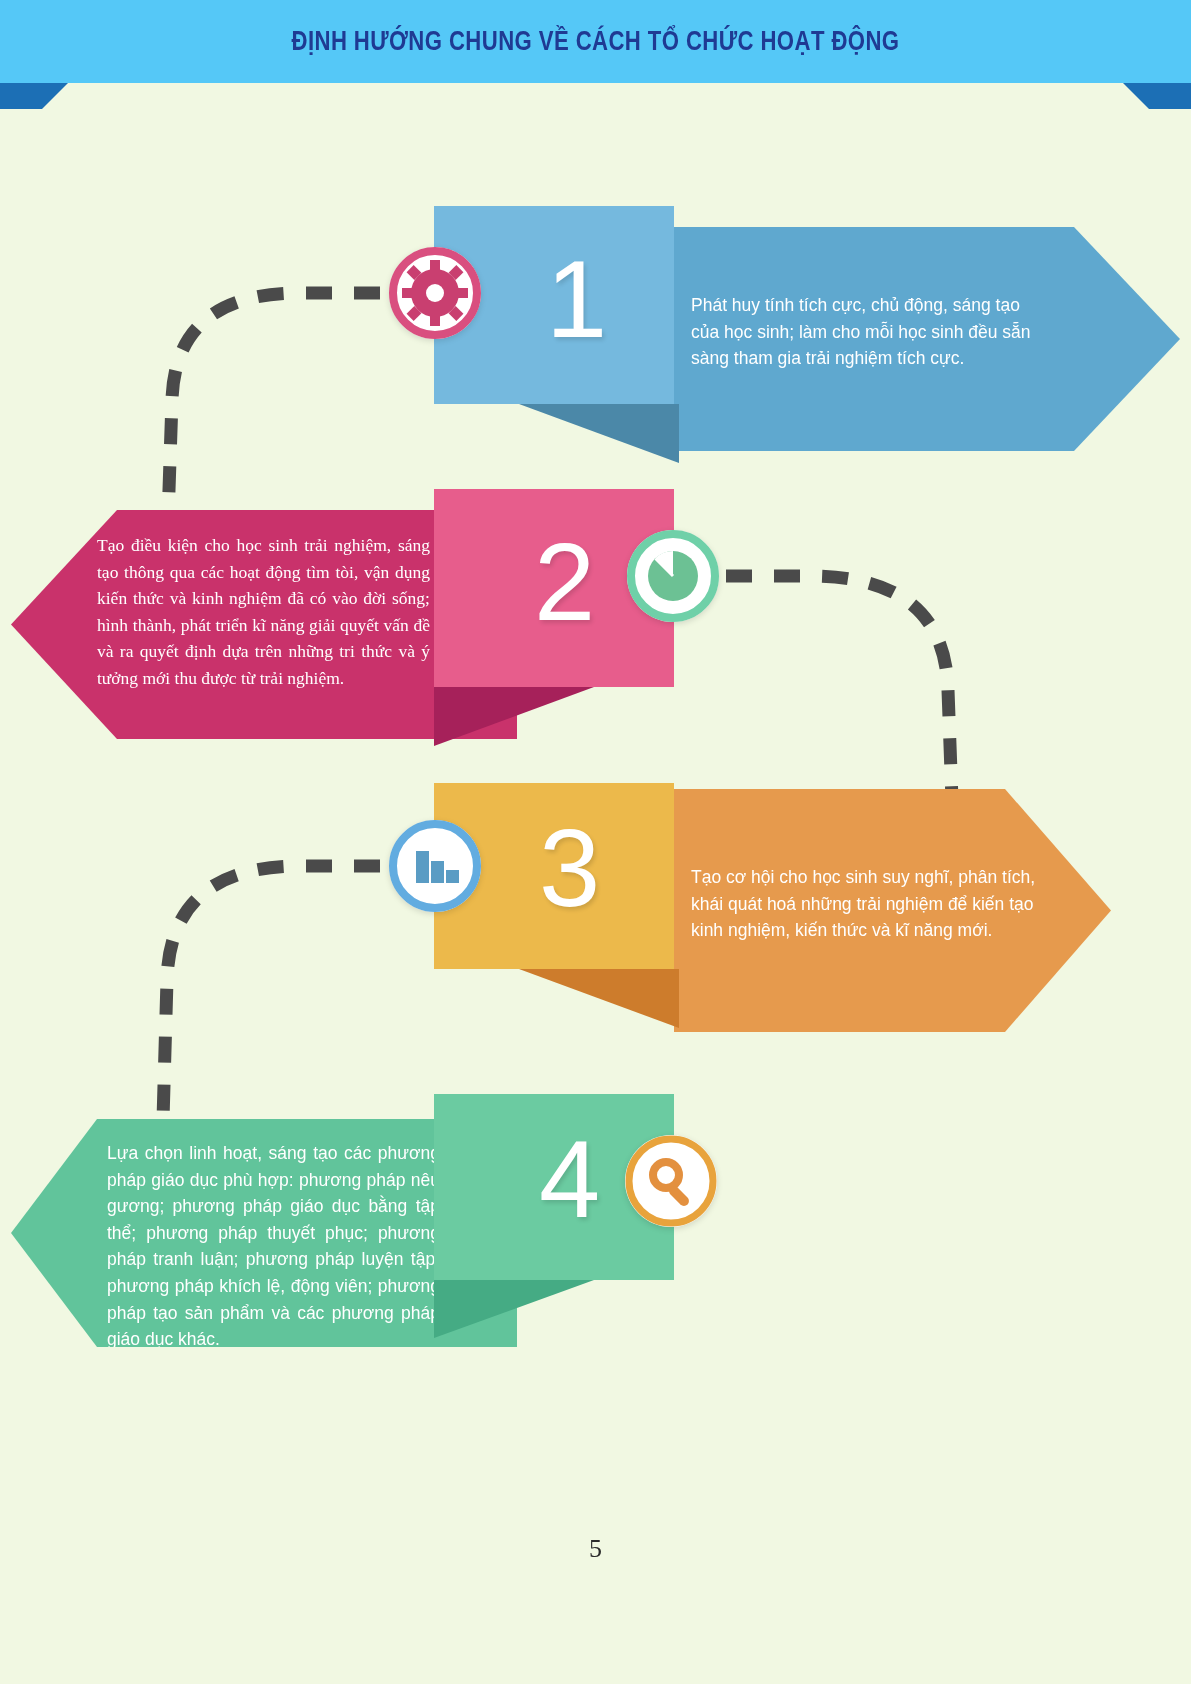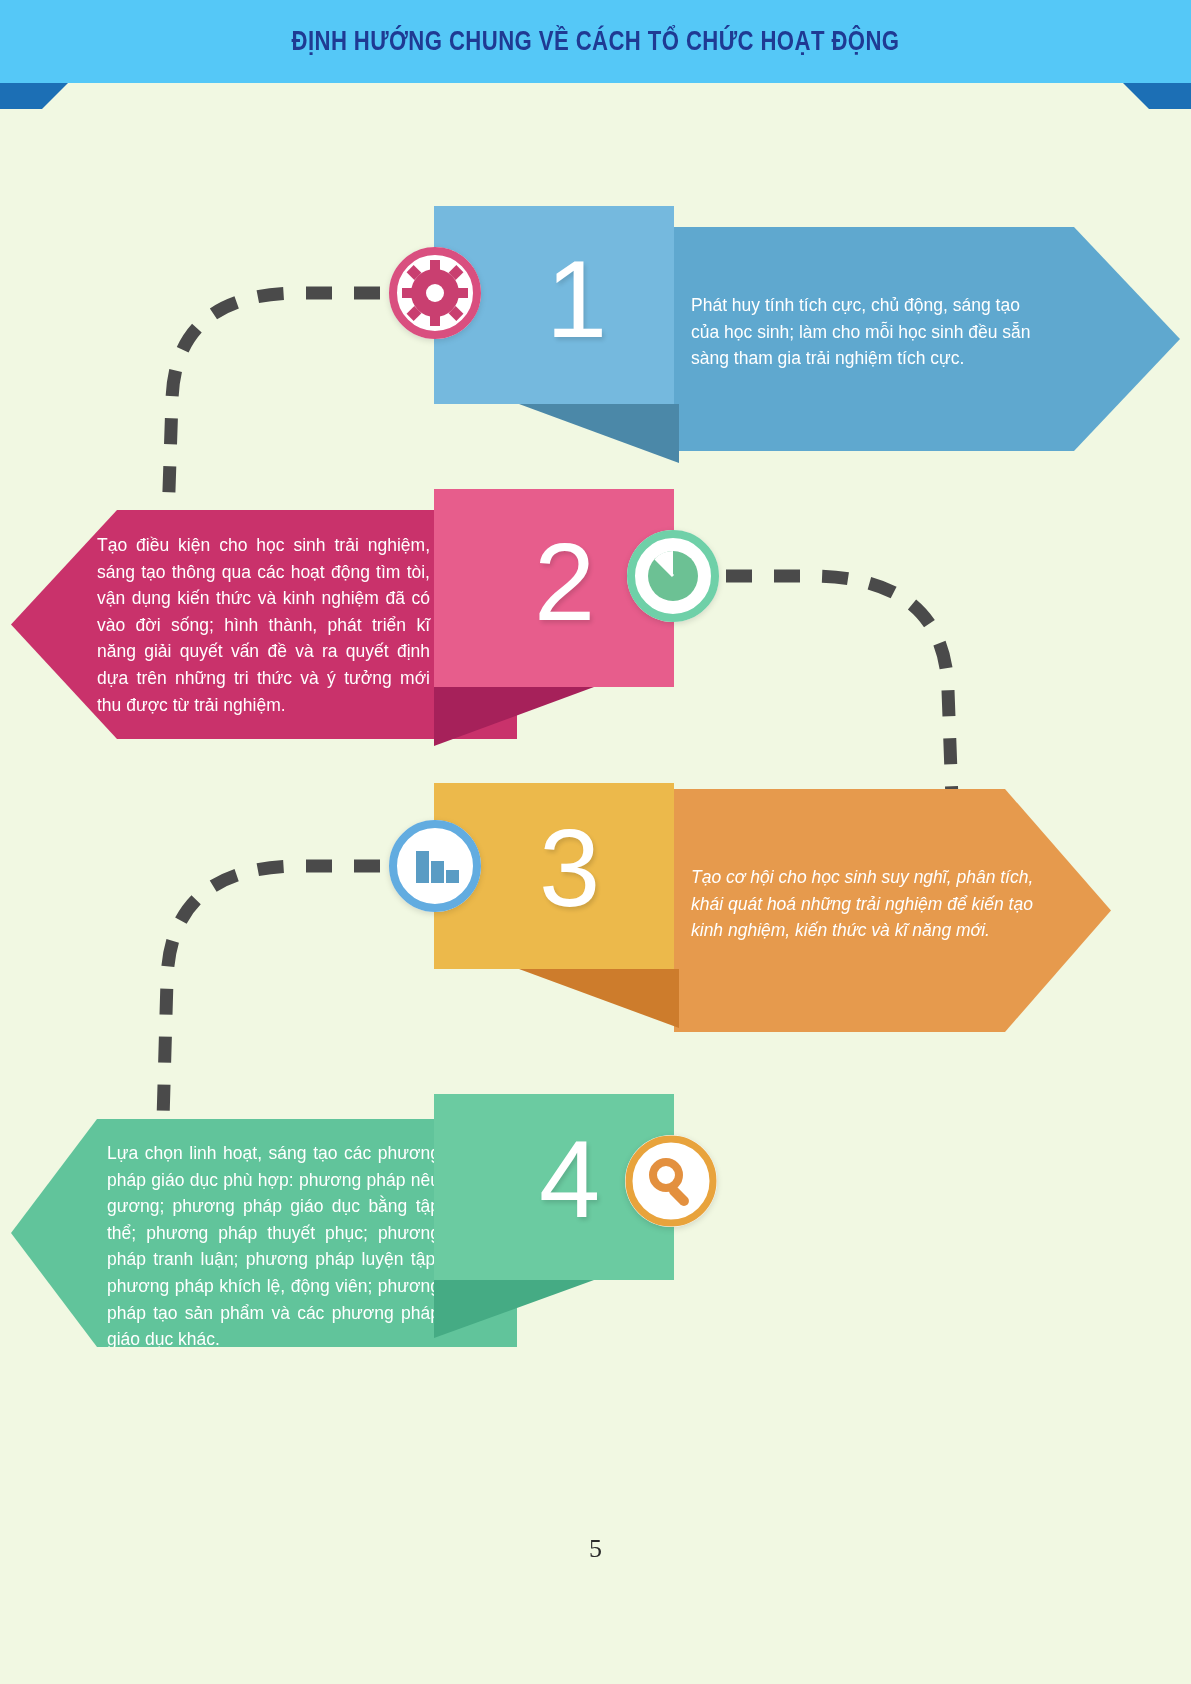--- a/index.html
+++ b/index.html
@@ -76,34 +76,33 @@
   }
   #step1-icon{left:389px;top:247px;width:92px;height:92px;}
 
   
   #step2-box{left:434px;top:489px;width:240px;height:198px;background:#e75d8c;}
   #step2-box .num{left:100px;top:38px;font-size:110px;}
   #step2-arrow{
     left:11px;top:510px;width:506px;height:229px;background:#c9326b;
     clip-path:polygon(106px 0,506px 0,506px 229px,106px 229px,0 114.5px);
   }
-  #step2-arrow .txt{left:86px;top:22px;width:333px;text-align:justify;}
+  #step2-arrow .txt{left:86px;top:22px;width:333px;text-align:justify;font-family:Liberation Serif, serif;}
   #step2-fold{
     left:434px;top:687px;width:160px;height:59px;background:#a6215a;
     clip-path:polygon(0 0,160px 0,0 59px);
   }
   #step2-icon{left:627px;top:530px;width:92px;height:92px;}
 
   
   #step3-box{left:434px;top:783px;width:240px;height:186px;background:#ecb94b;}
   #step3-box .num{left:105px;top:30px;font-size:110px;}
   #step3-arrow{
     left:674px;top:789px;width:437px;height:243px;background:#e69a4d;
     clip-path:polygon(0 0,331px 0,437px 121.5px,331px 243px,0 243px);
-    font-style:italic;
   }
   #step3-arrow .txt{left:17px;top:75px;width:348px;}
   #step3-fold{
     left:519px;top:969px;width:160px;height:59px;background:#cd7c2c;
     clip-path:polygon(0 0,160px 0,160px 59px);
   }
   #step3-icon{left:389px;top:820px;width:92px;height:92px;}
 
   
   #step4-box{left:434px;top:1094px;width:240px;height:186px;background:#6bcba1;}

